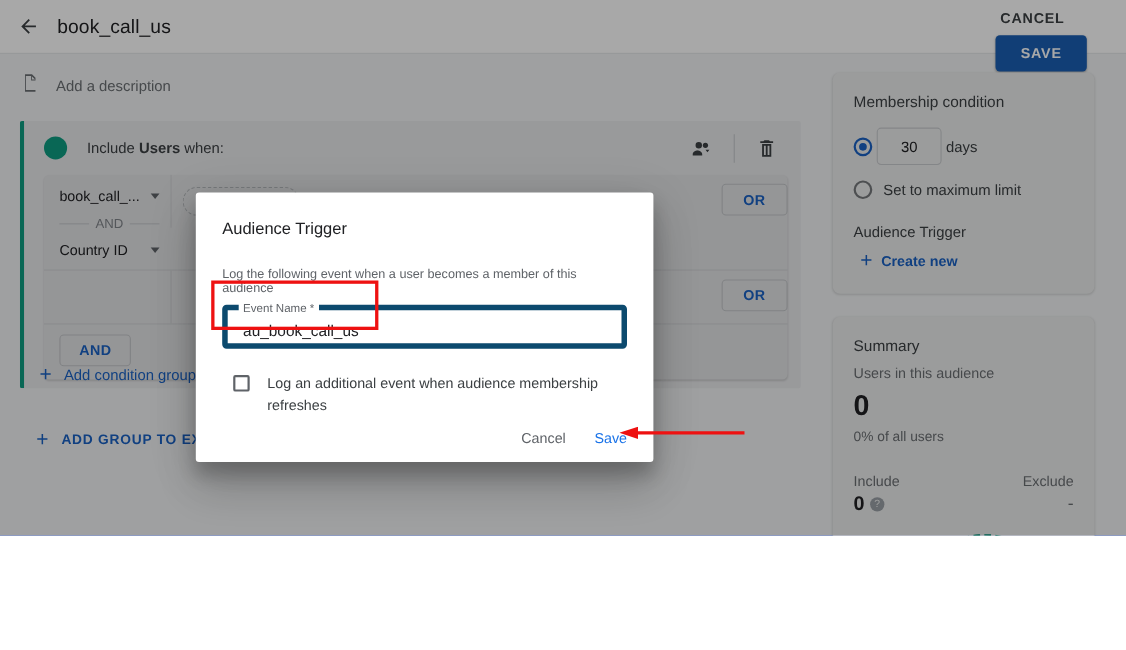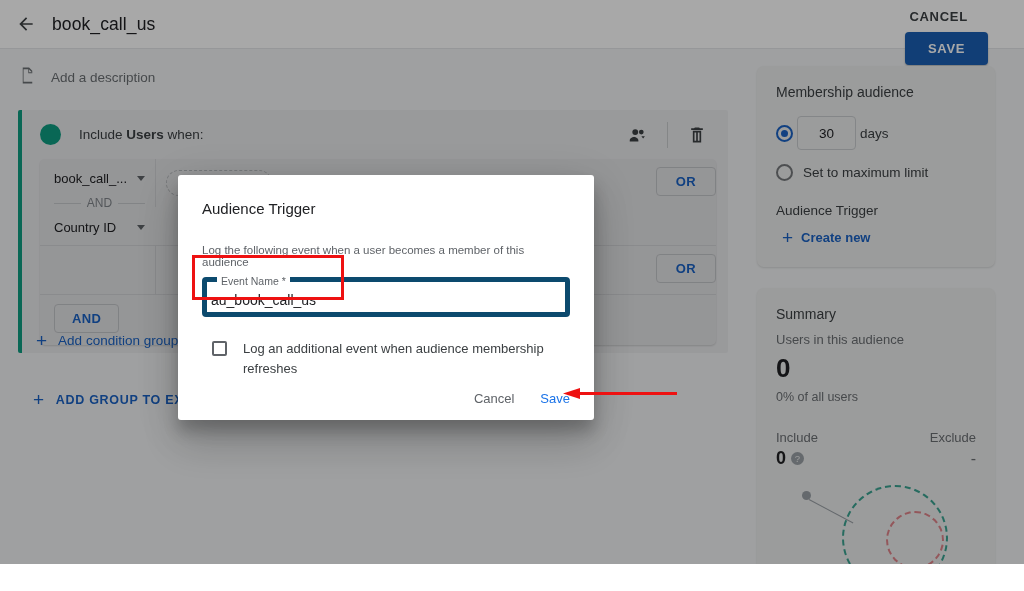--- a/index.html
+++ b/index.html
@@ -6,21 +6,21 @@
   * { box-sizing: border-box; }
   html, body {
     margin: 0; padding: 0;
     width: 1024px; height: 591px;
     font-family: "Liberation Sans", sans-serif;
     overflow: hidden;
     background: #ffffff;
   }
   #app {
     position: relative;
-    width: 1024px; height: 564px;
+    width: 1024px; height: 487px;
     background: #1d4ed8;
     overflow: hidden;
   }
 
   
   #page {
     position: absolute; inset: 0;
     background: #f1f3f4;
   }
 
@@ -356,21 +356,21 @@
     border-radius: 4px;
   }
   .field-label {
     position: absolute; left: 10px; top: -7px;
     background: #ffffff;
     padding: 0 4px;
     font-size: 10.5px;
     color: #5f6368;
   }
   .field-value {
-    position: absolute; left: 4px; top: 10px;
+    position: absolute; left: 14px; top: 10px;
     font-size: 14px; color: #202124;
   }
   .cb-row {
     display: flex; align-items: flex-start; gap: 16px;
     margin-top: 22px;
     padding-left: 10px;
   }
   .checkbox {
     width: 15px; height: 15px;
     border: 2px solid #5f6368;
@@ -515,21 +515,21 @@
       <span class="plus">+</span>
       <span>Add condition group</span>
     </div>
 
     <div class="link-row link-exclude">
       <span class="plus">+</span>
       <span>ADD GROUP TO EXCLUDE</span>
     </div>
 
     <div class="side-card" id="card-duration">
-      <div class="side-h">Membership audience</div>
+      <div class="side-h">Membership condition</div>
       <div class="dur-line">
         <div class="radio on"></div>
         <div class="num-box">30</div>
         <div class="days-label">days</div>
       </div>
       <div class="dur-line2">
         <div class="radio"></div>
         <div class="txt">Set to maximum limit</div>
       </div>
       <div class="trig-h">Audience Trigger</div>

